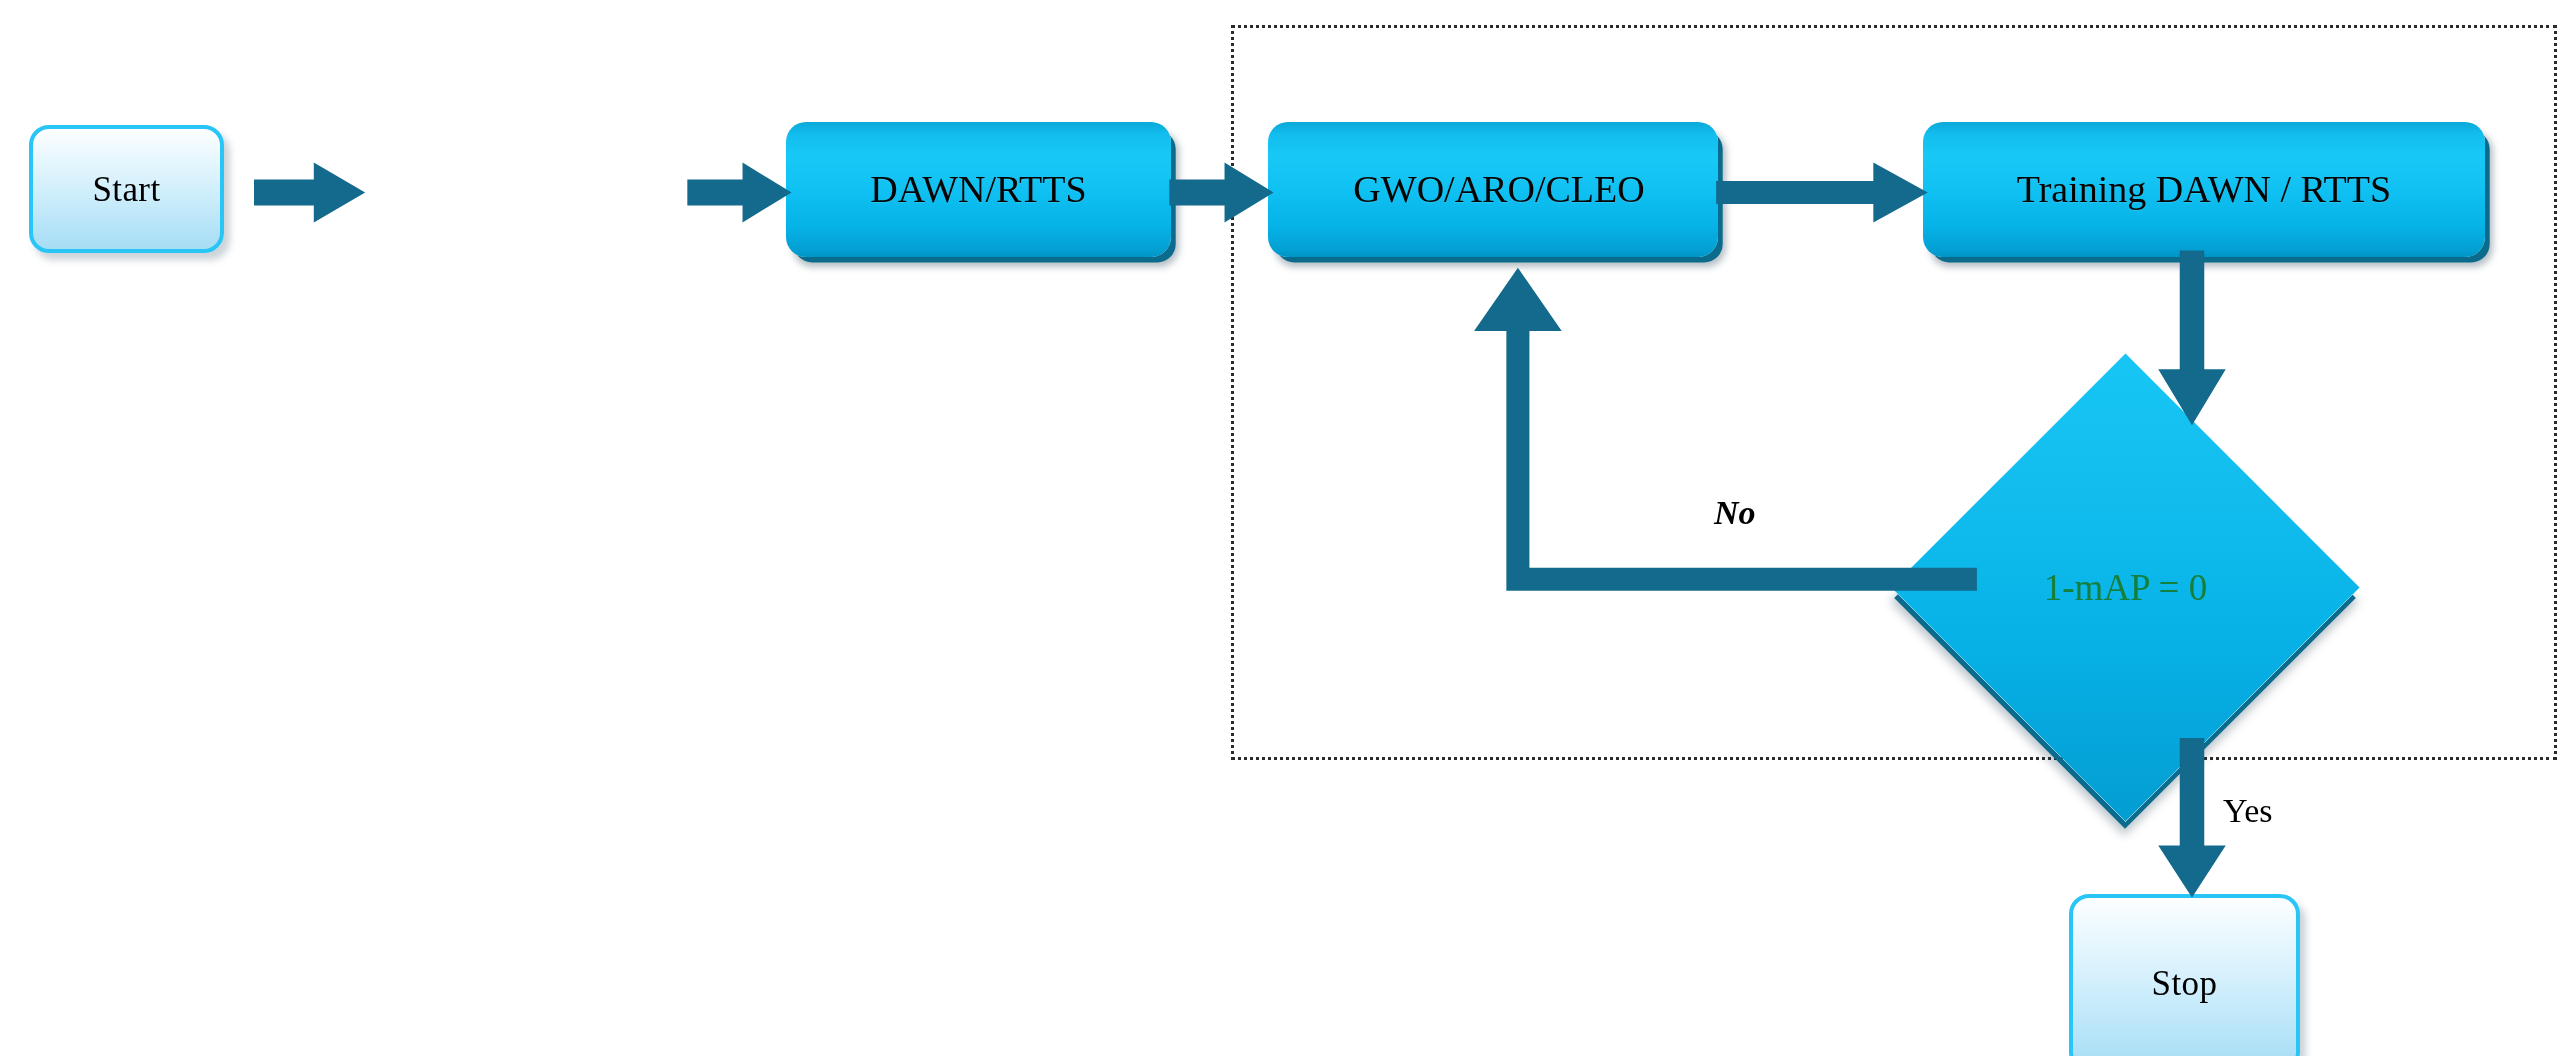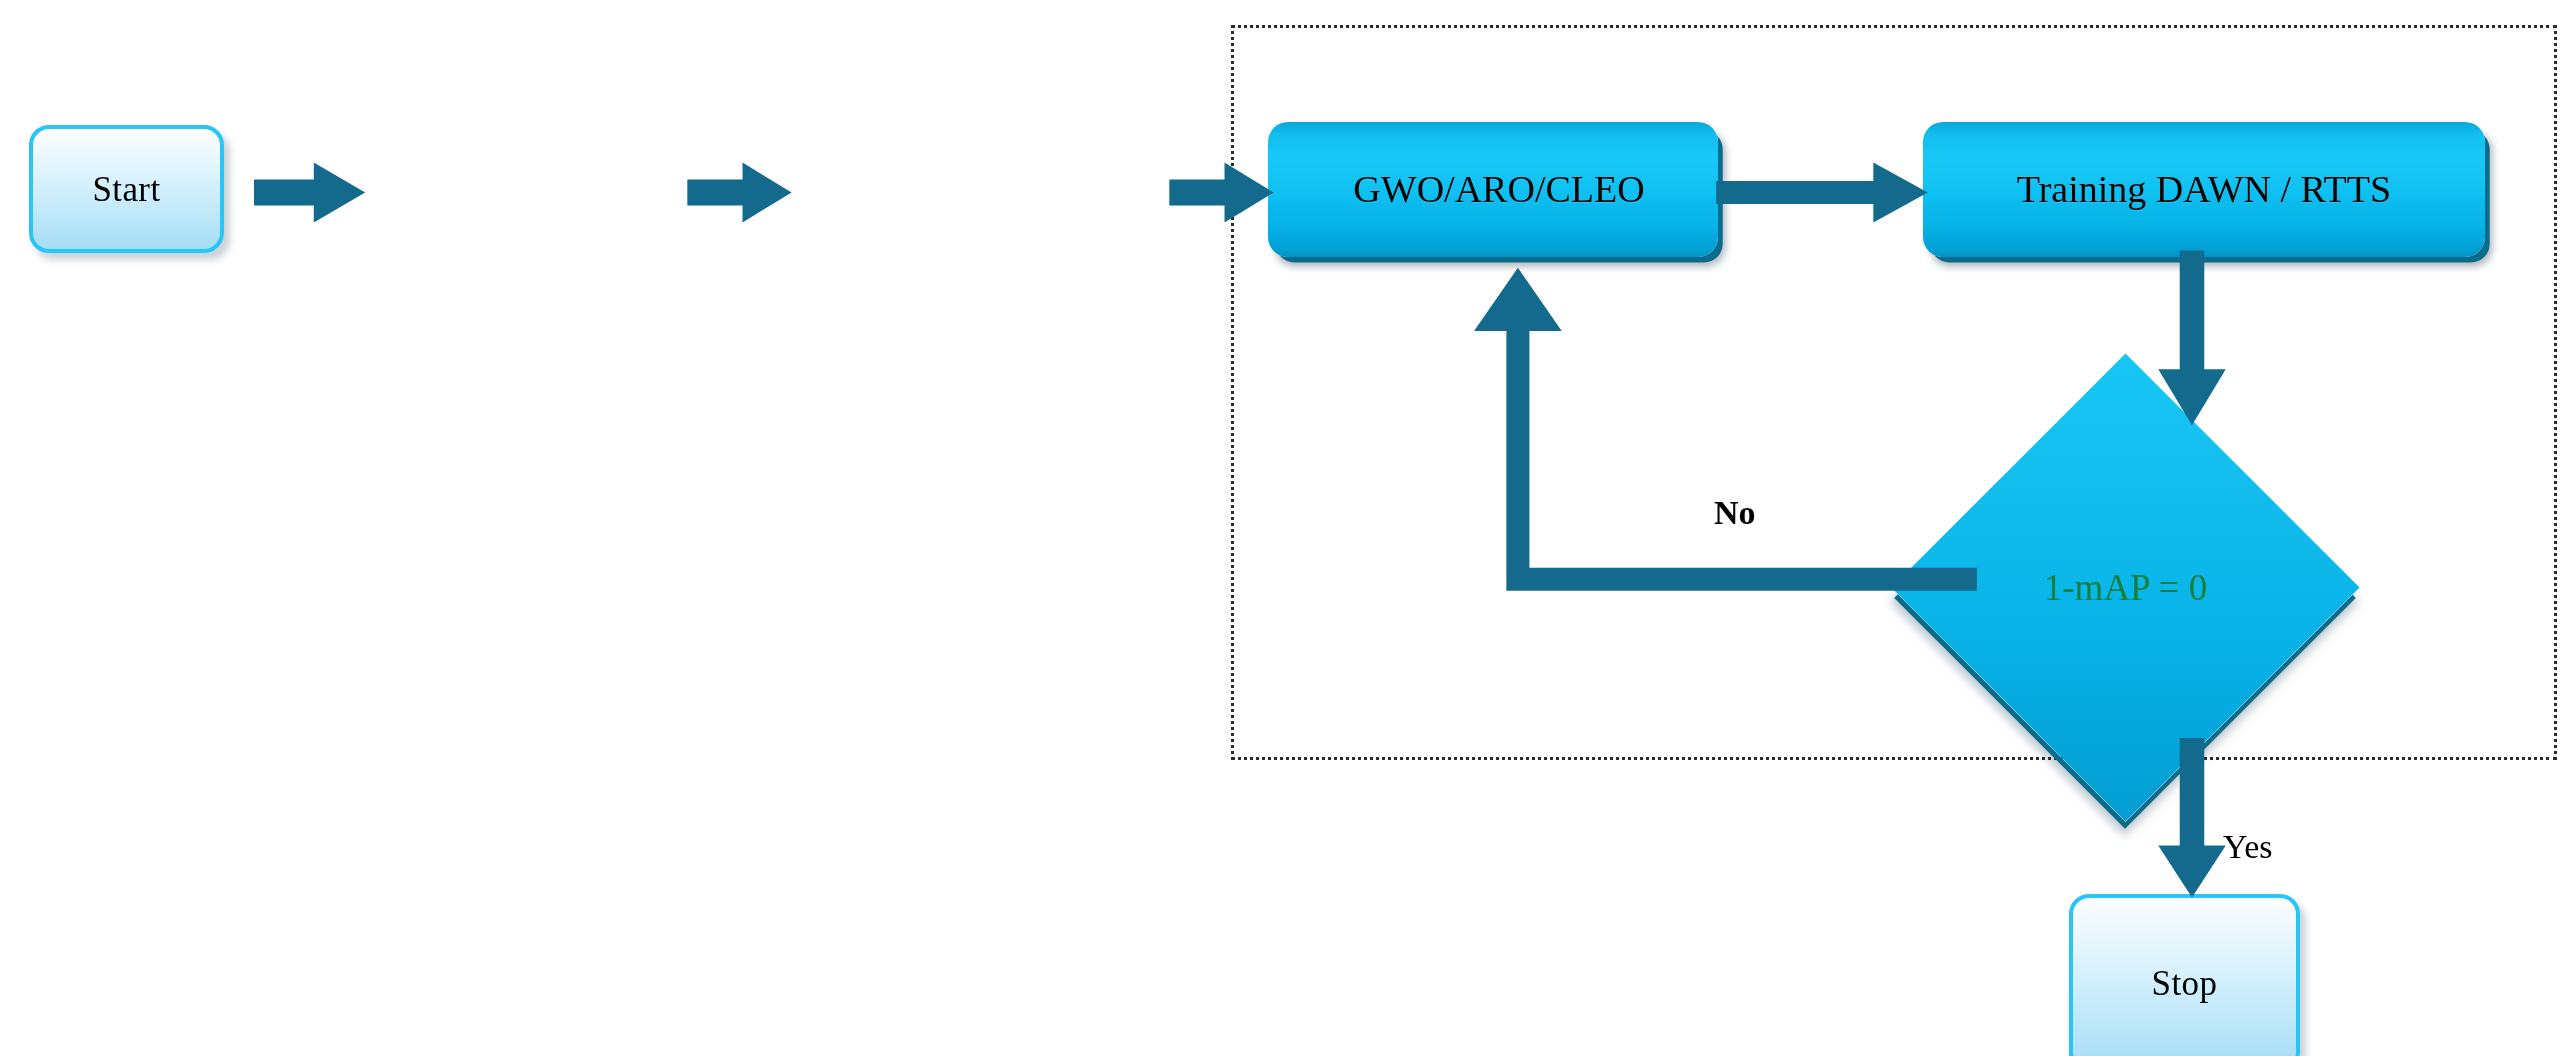--- a/index.html
+++ b/index.html
@@ -126,20 +126,23 @@
 
 <div id="canvas">
 
   <div class="dotted-region" style="left:1231px; top:25.4px; width:1326px; height:735px;"></div>
 
   <div class="terminator" style="left:29px; top:125px; width:195px; height:128px;">
     <span class="lbl">Start</span>
   </div>
 
 
+  <div class="process" style="left:786px; top:122px; width:385px; height:135px;">
+    <span class="lbl">DAWN/RTTS</span>
+  </div>
 
   <div class="process" style="left:1268px; top:122px; width:450px; height:135px;padding-left:12px;">
     <span class="lbl">GWO/ARO/CLEO</span>
   </div>
 
   <div class="process" style="left:1923px; top:122px; width:562px; height:135px;">
     <span class="lbl">Training DAWN / RTTS</span>
   </div>
 
   <div class="decision" style="left:1960px; top:422px; width:331px; height:331px;">
@@ -172,18 +175,18 @@
   </svg>
 
   <svg class="conn" style="left:2146px; top:738px; width:92px; height:165px;" viewBox="0 0 120 215">
     <polygon fill="#136a8c" points="44,0 76,0 76,140 104,140 60,208 16,140 44,140"></polygon>
   </svg>
 
   <svg class="conn" style="left:1454px; top:254px; width:523px; height:346px;" viewBox="0 0 680 450">
     <polygon fill="#136a8c" points="680,408 680,438 68,438 68,100 26,100 83,18 140,100 98,100 98,408"></polygon>
   </svg>
 
-  <div class="edge-label bold" style="left:1714px; top:496px;">No</div>
+  <div class="edge-label bold" style="left:1714px; top:496px;font-style:italic;">No</div>
 
-  <div class="edge-label" style="left:2223px; top:794px;margin-top:36px;">Yes</div>
+  <div class="edge-label" style="left:2223px; top:794px;">Yes</div>
 
 </div>
 
 
 </body></html>

